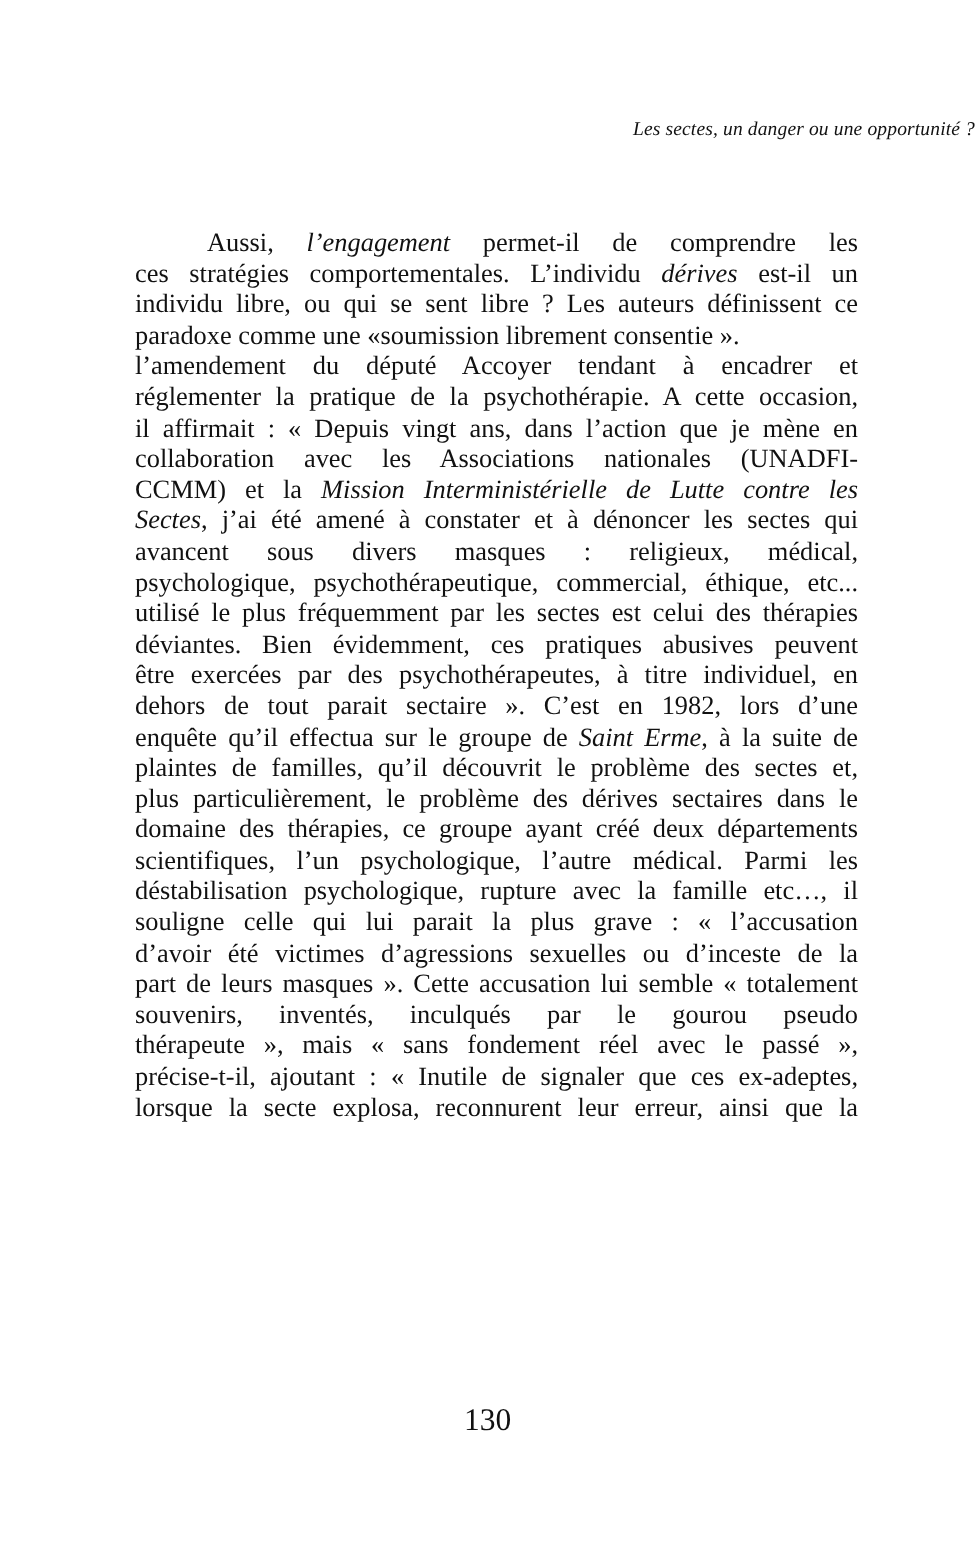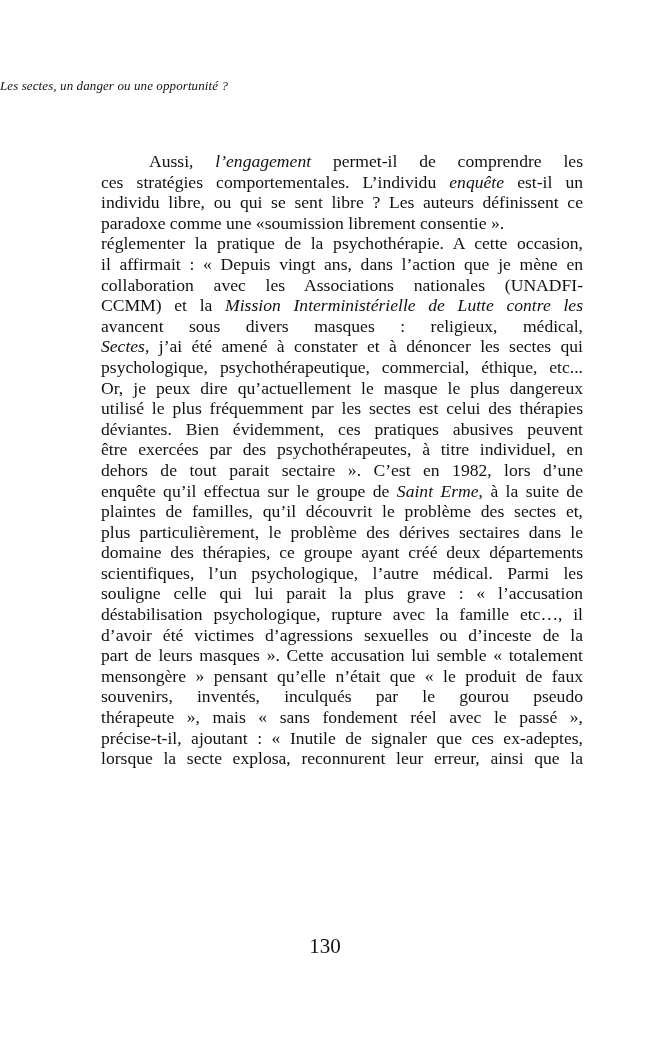--- a/index.html
+++ b/index.html
@@ -13,29 +13,29 @@
       position: relative;
       overflow: hidden;
       font-family: "Liberation Serif", "DejaVu Serif", serif;
       color: #111111;
     }
     .running-header {
       position: absolute;
       top: 78px;
       left: 0;
       width: 650px;
-      text-align: left;
+      text-align: right;
       font-style: italic;
       font-size: 13px;
       letter-spacing: 0.1px;
     }
     .body-text {
       position: absolute;
       top: 151px;
-      left: 101px;
+      left: 90px;
       width: 482px;
       font-size: 17.6px;
       line-height: 20.6px;
     }
     .line {
       display: block;
       text-align: justify;
       text-align-last: justify;
       white-space: nowrap;
       height: 20.6px;
@@ -58,47 +58,46 @@
     }
   </style>
 </head>
 <body>
 
 <div class="running-header">Les sectes, un danger ou une opportunité ?</div>
 
 <div class="body-text" id="body-text">
     <div>
       <span class="line indent"><span>Aussi, </span><span class="it">l’engagement</span><span> permet-il de comprendre les</span></span>
-      <span class="line"><span>ces stratégies comportementales. L’individu </span><span class="it">enquête</span><span> est-il un</span></span>
+      <span class="line"><span>ces stratégies comportementales. L’individu </span><span class="it">dérives</span><span> est-il un</span></span>
       <span class="line"><span>individu libre, ou qui se sent libre ? Les auteurs définissent ce</span></span>
       <span class="line last"><span>paradoxe comme une  «soumission librement consentie ».</span></span>
     </div>
     <div>
+      <span class="line"><span>l’amendement du député Accoyer tendant à encadrer et</span></span>
       <span class="line"><span>réglementer la pratique de la psychothérapie. A  cette occasion,</span></span>
       <span class="line"><span>il affirmait : « Depuis vingt ans, dans l’action que je mène en</span></span>
       <span class="line"><span>collaboration avec les Associations nationales (UNADFI-</span></span>
       <span class="line"><span>CCMM) et la </span><span class="it">Mission Interministérielle de Lutte contre les</span></span>
+      <span class="line"><span class="it">Sectes</span><span>, j’ai été amené à constater et à dénoncer les sectes qui</span></span>
       <span class="line"><span>avancent sous divers masques : religieux, médical,</span></span>
-      <span class="line"><span class="it">Sectes</span><span>, j’ai été amené à constater et à dénoncer les sectes qui</span></span>
       <span class="line"><span>psychologique, psychothérapeutique, commercial, éthique, etc...</span></span>
-      <span class="line"><span>Or, je peux dire qu’actuellement le masque le plus dangereux</span></span>
       <span class="line"><span>utilisé le plus fréquemment par les sectes est celui des thérapies</span></span>
       <span class="line"><span>déviantes. Bien évidemment, ces pratiques abusives peuvent</span></span>
       <span class="line"><span>être exercées par des psychothérapeutes, à titre individuel, en</span></span>
       <span class="line"><span>dehors de tout parait sectaire ».  C’est en 1982, lors d’une</span></span>
       <span class="line"><span>enquête qu’il effectua sur le groupe de </span><span class="it">Saint Erme</span><span>, à la suite de</span></span>
       <span class="line"><span>plaintes de familles, qu’il découvrit le problème des sectes et,</span></span>
       <span class="line"><span>plus particulièrement, le problème des dérives sectaires dans le</span></span>
       <span class="line"><span>domaine des thérapies, ce groupe ayant créé deux départements</span></span>
       <span class="line"><span>scientifiques, l’un psychologique, l’autre médical. Parmi les</span></span>
+      <span class="line"><span>déstabilisation psychologique, rupture avec la famille etc…, il</span></span>
       <span class="line"><span>souligne celle qui lui parait la  plus grave : « l’accusation</span></span>
-      <span class="line"><span>déstabilisation psychologique, rupture avec la famille etc…, il</span></span>
       <span class="line"><span>d’avoir été victimes d’agressions sexuelles ou d’inceste de la</span></span>
       <span class="line"><span>part de leurs masques ». Cette accusation lui semble « totalement</span></span>
-      <span class="line"><span>mensongère » pensant qu’elle n’était que « le produit de faux</span></span>
       <span class="line"><span>souvenirs, inventés, inculqués par le gourou pseudo</span></span>
       <span class="line"><span>thérapeute », mais  « sans fondement réel avec le passé »,</span></span>
       <span class="line"><span>précise-t-il, ajoutant : « Inutile de signaler que ces ex-adeptes,</span></span>
       <span class="line"><span>lorsque la secte explosa, reconnurent leur erreur, ainsi que la</span></span>
     </div>
   </div>
 
 <div class="page-number">130</div>
 
 </body></html>

